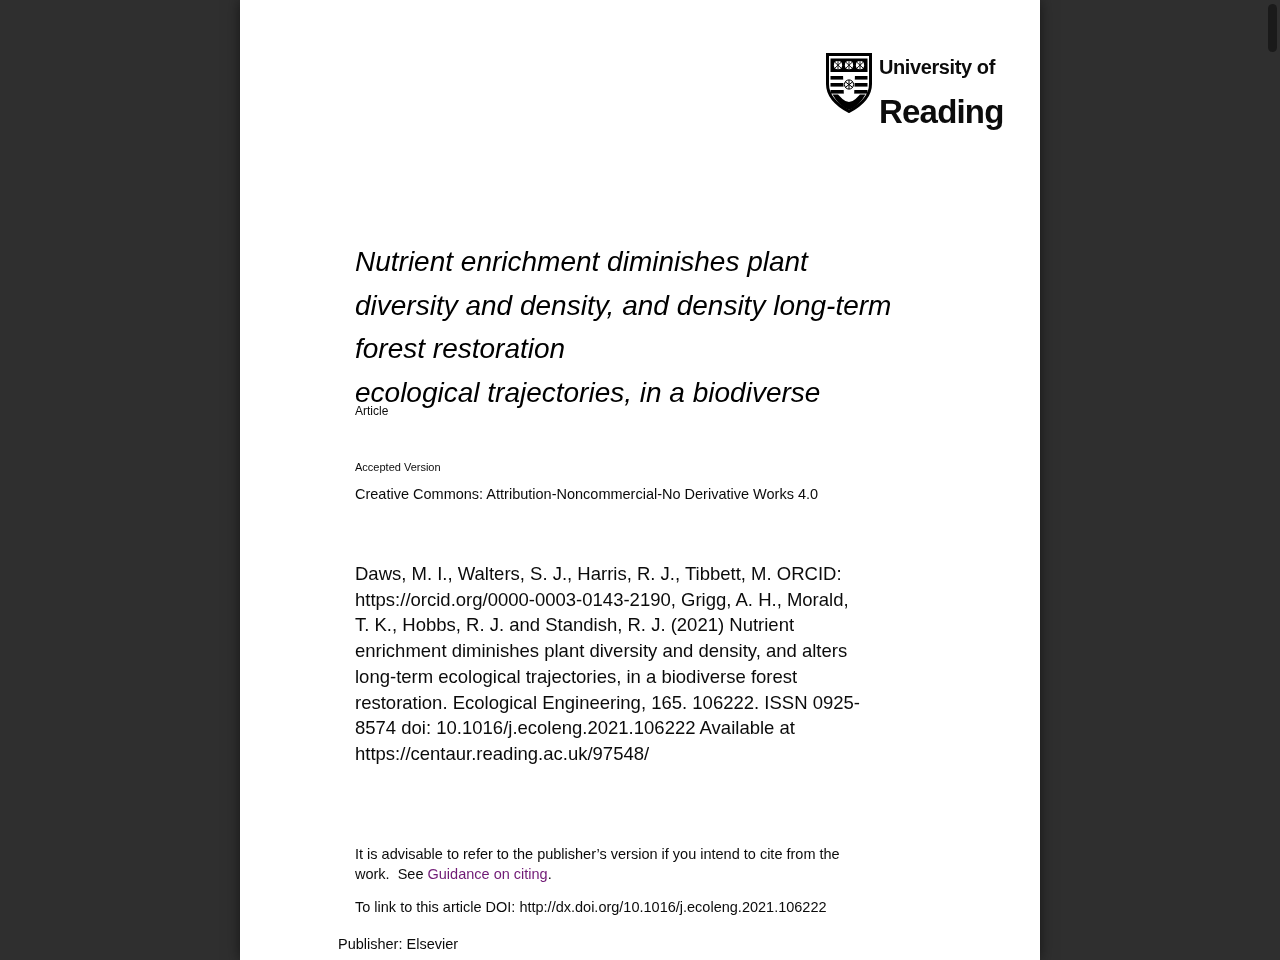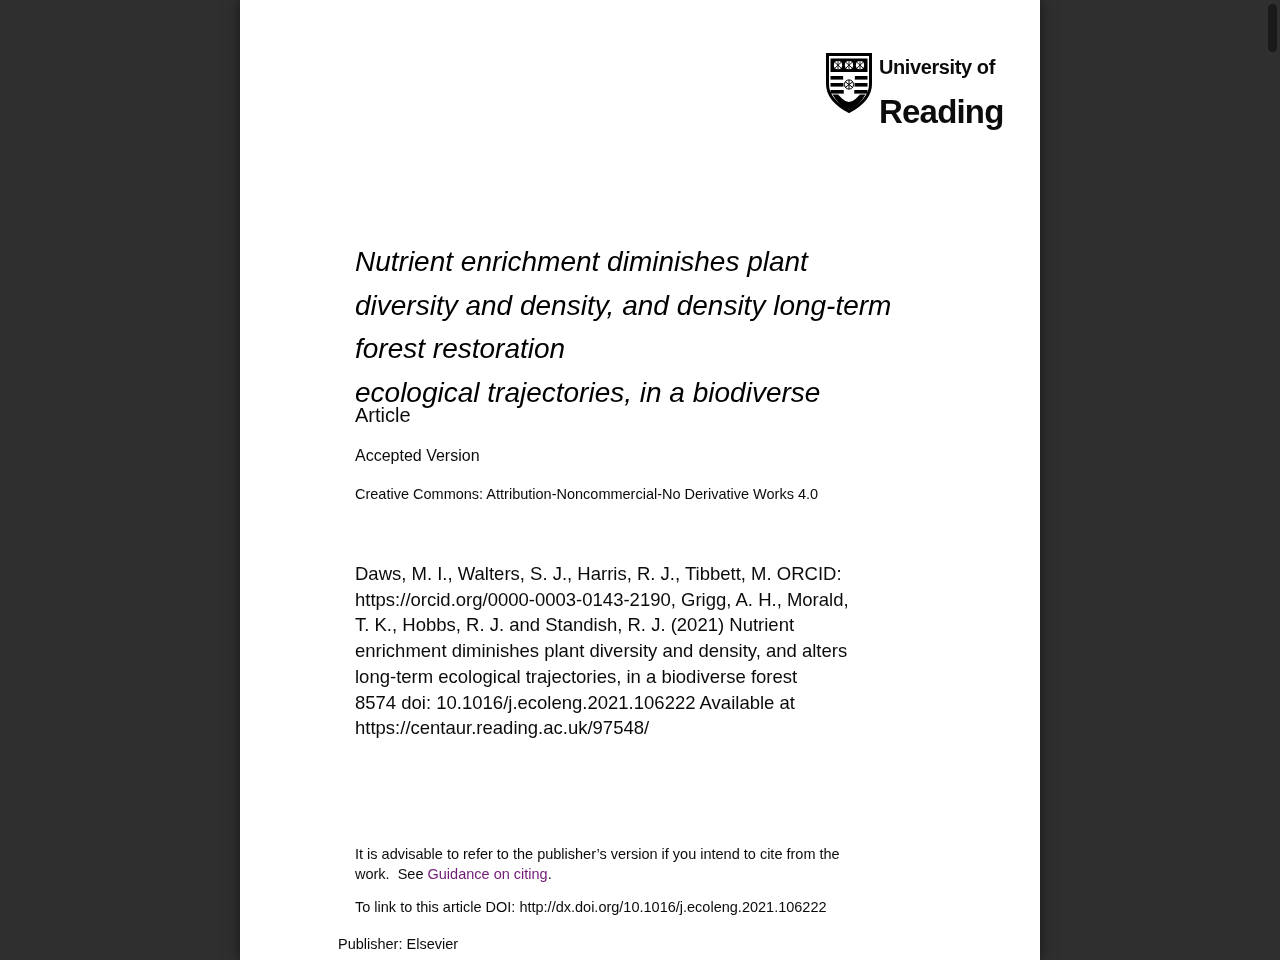--- a/index.html
+++ b/index.html
@@ -54,26 +54,26 @@
     width: 660px;
     font-size: 28px;
     font-style: italic;
     line-height: 43.5px;
     color: #000;
     margin-top: 28px;
   }
   .doc-type {
     position: absolute;
     left: 115px; top: 404px;
-    font-size: 20px;
+    font-size: 12px;
   }
   .version {
     position: absolute;
-    left: 115px; top: 447px;
-    font-size: 16px;
+    left: 115px; top: 461px;
+    font-size: 11px;
     text-align: right;
   }
   .license {
     position: absolute;
     left: 115px; top: 486px;
     font-size: 14.5px;
   }
   .citation {
     position: absolute;
     left: 115px; top: 561px;
@@ -157,20 +157,21 @@
     <div class="doc-type">Article</div>
     <div class="version">Accepted Version</div>
     <div class="license">Creative Commons: Attribution-Noncommercial-No Derivative Works 4.0</div>
 
     <div class="citation">
       <div>Daws, M. I., Walters, S. J., Harris, R. J., Tibbett, M. ORCID:</div>
       <div>https://orcid.org/0000-0003-0143-2190, Grigg, A. H., Morald,</div>
       <div>T. K., Hobbs, R. J. and Standish, R. J. (2021) Nutrient</div>
       <div>enrichment diminishes plant diversity and density, and alters</div>
       <div>long-term ecological trajectories, in a biodiverse forest</div>
+      <div>restoration. Ecological Engineering, 165. 106222. ISSN 0925-</div>
       <div>8574 doi: 10.1016/j.ecoleng.2021.106222 Available at</div>
       <div>https://centaur.reading.ac.uk/97548/</div>
     </div>
 
     <div class="advisory">
       <div>It is advisable to refer to the publisher’s version if you intend to cite from the</div>
       <div><span class="prewrap">work.  See </span><a class="cite-link">Guidance on citing</a><span>.</span></div>
     </div>
 
     <div class="doi-line">To link to this article DOI: http://dx.doi.org/10.1016/j.ecoleng.2021.106222</div>

